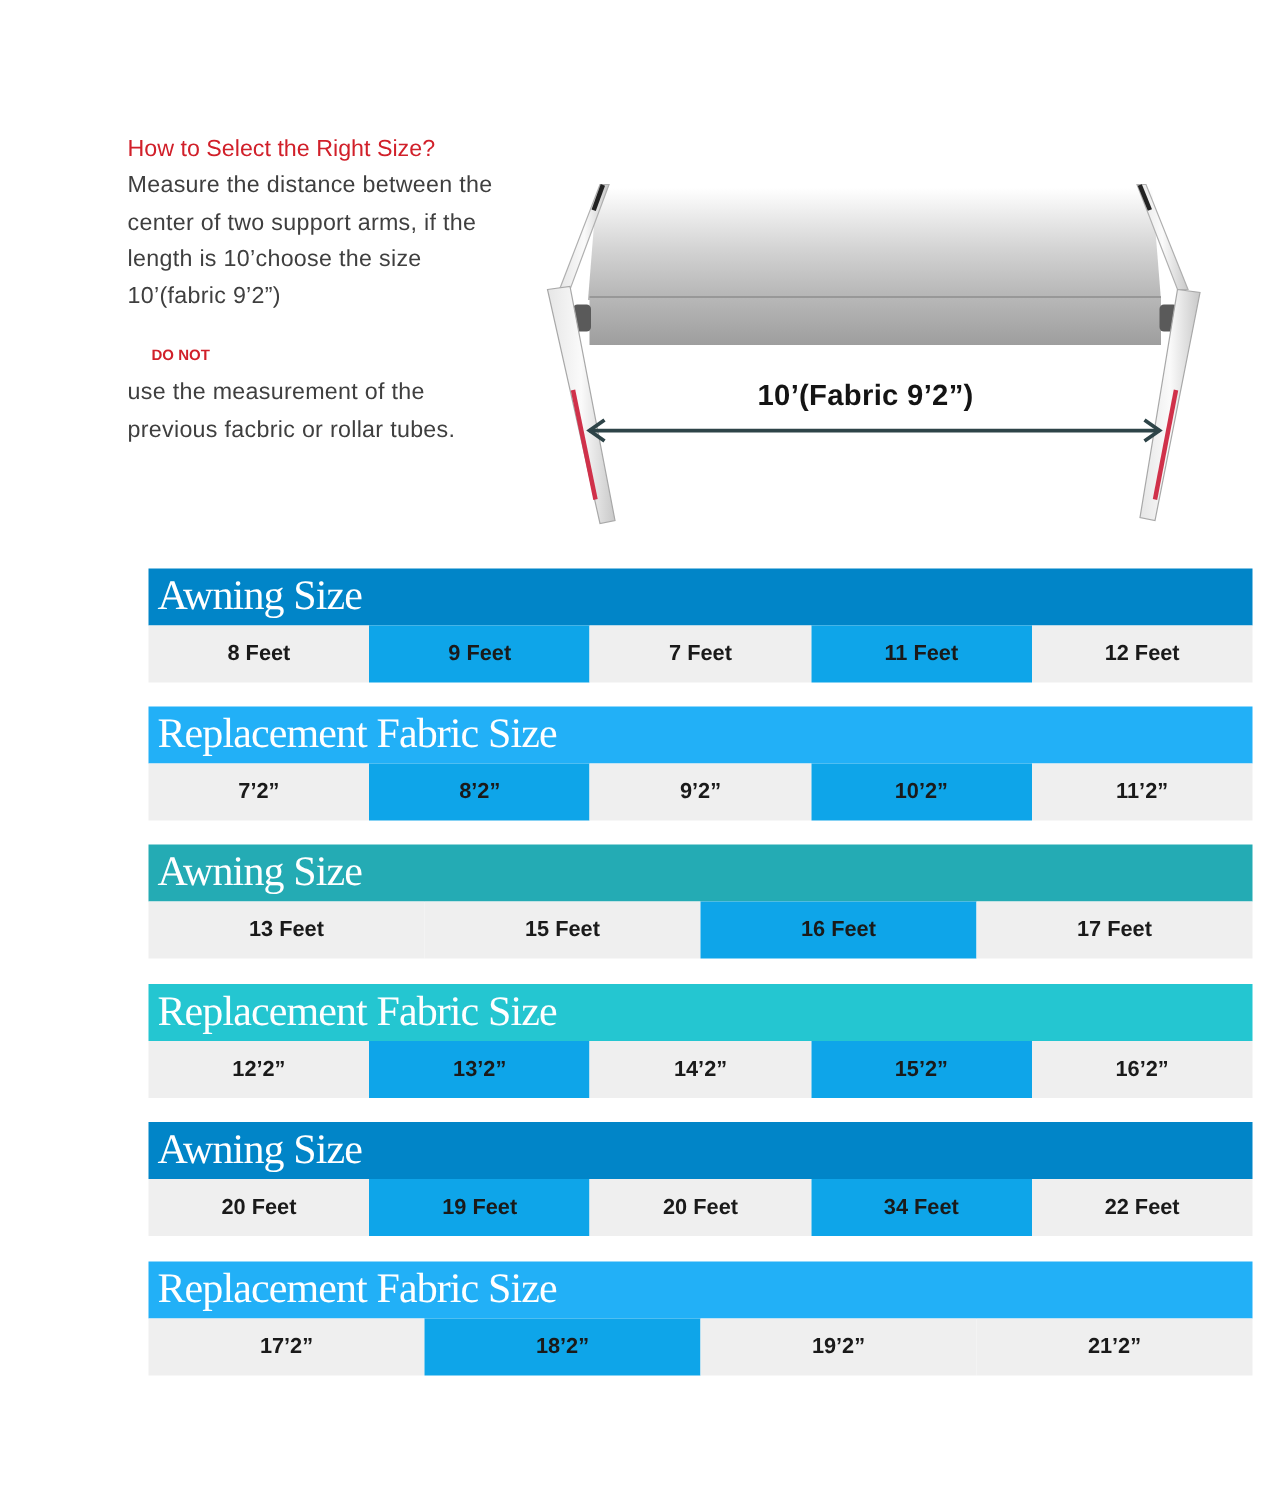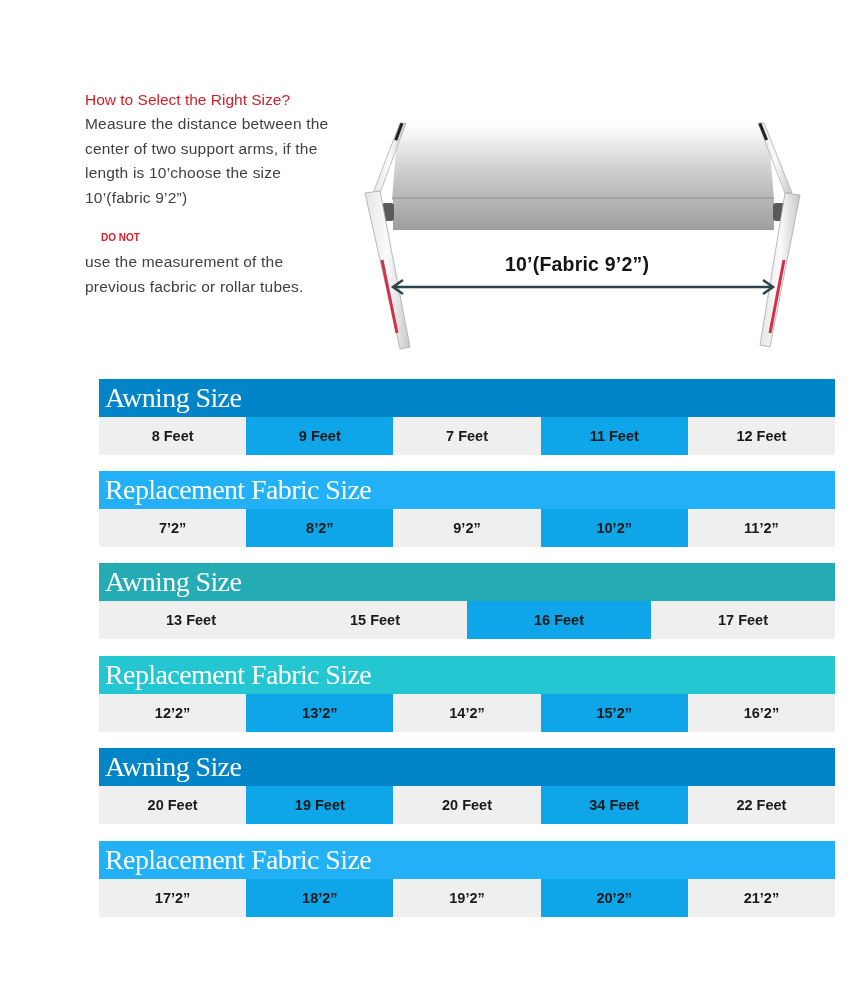--- a/index.html
+++ b/index.html
@@ -150,16 +150,15 @@
     <div class="cell">22 Feet</div>
   </div>
 </div>
 
 <div class="band" style="top:841px;">
   <div class="band-header c-sky">Replacement Fabric Size</div>
   <div class="band-row">
     <div class="cell">17’2”</div>
     <div class="cell alt">18’2”</div>
     <div class="cell">19’2”</div>
-    <div class="cell alt">20’2”</div>
     <div class="cell">21’2”</div>
   </div>
 </div>
 
 </body></html>

